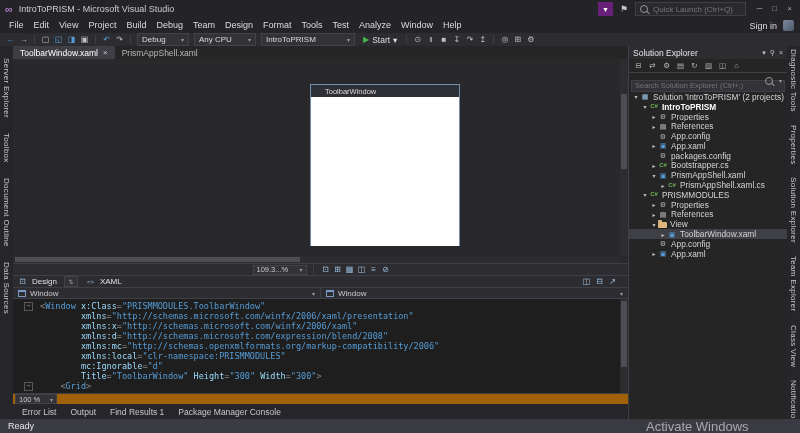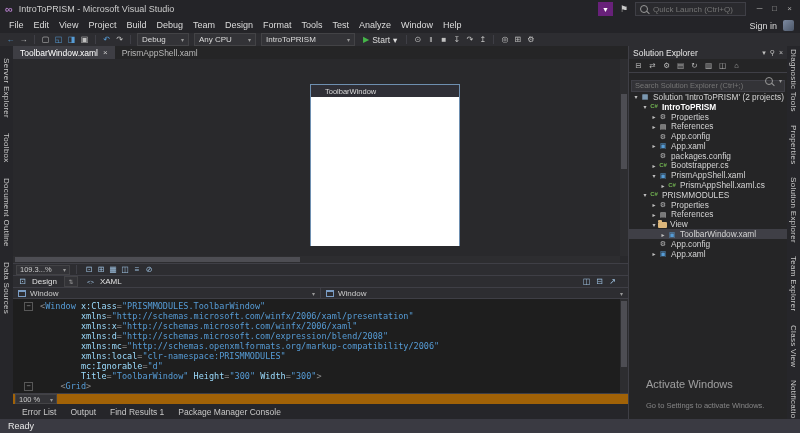--- a/index.html
+++ b/index.html
@@ -47,21 +47,21 @@
   .doctab.active{background:#3e3e44;color:#fff;}
   .doctab-close{font-size:8px;color:#c8c8c8;line-height:10px;}
   .design-surface{position:absolute;left:0;right:0;top:13px;height:204px;background:#29292c;}
   .preview{position:absolute;left:297px;top:25px;width:150px;height:162px;border:1px solid #6e8fb0;box-sizing:border-box;}
   .preview-title{height:12px;background:#2f2f36;color:#dadada;font-size:7.5px;display:flex;align-items:center;padding-left:14px;}
   .preview-body{background:#ffffff;height:149px;}
   .ds-vscroll{position:absolute;right:0;top:0;bottom:7px;width:8px;background:#2d2d30;}
   .ds-vscroll .thumb{position:absolute;left:1px;right:1px;top:18%;height:38%;background:#4d4d53;}
   .ds-hscroll{position:absolute;left:0;right:8px;bottom:0;height:7px;background:#2d2d30;}
   .ds-hscroll .thumb{position:absolute;top:1px;bottom:1px;left:2px;width:47%;background:#4d4d53;}
-  .designer-toolbar{position:absolute;left:0;right:0;top:217px;height:12px;background:#2d2d31;border-top:1px solid #3f3f46;display:flex;align-items:center;padding-left:3px;gap:3px;box-sizing:border-box;}
+  .designer-toolbar{position:absolute;left:0;right:0;top:217px;height:12px;background:#2d2d31;border-top:1px solid #3f3f46;display:flex;align-items:center;padding-left:3px;gap:3px;box-sizing:border-box;justify-content:center;}
   .zoom-combo{height:10px;width:54px;background:#333337;border:1px solid #434346;color:#cccccc;font-size:7.5px;display:flex;align-items:center;gap:3px;padding:0 3px;box-sizing:border-box;}
   .zoom-combo .clabel{flex:1;}
   .dt-icon{width:12px;text-align:center;color:#9ec1e0;font-size:8px;line-height:12px;}
   .split-bar{position:absolute;left:0;right:0;top:229px;height:12px;background:#2d2d31;border-top:1px solid #3f3f46;display:flex;align-items:center;padding-left:4px;gap:4px;font-size:8px;color:#dcdcdc;box-sizing:border-box;}
   .sb-icon{color:#9ec1e0;font-size:8px;width:11px;text-align:center;}
   .sb-label{color:#e0e0e0;}
   .sb-swap{border:1px solid #434346;background:#333337;width:12px;height:9px;display:flex;align-items:center;justify-content:center;margin:0 3px;}
   .sb-right{margin-left:auto;display:flex;gap:2px;padding-right:10px;}
   .nav-bar{position:absolute;left:0;right:0;top:241px;height:12px;background:#2d2d31;border-top:1px solid #3f3f46;border-bottom:1px solid #3f3f46;display:flex;box-sizing:border-box;}
   .nav-combo{flex:1;display:flex;align-items:center;gap:4px;padding:0 5px;font-size:8px;color:#cccccc;border-right:1px solid #3f3f46;}
@@ -99,21 +99,21 @@
   .ico.solution{color:#9cc3e5;}
   .ico.csharp-project,.ico.csharp-file{font-size:6px;font-weight:bold;color:#71b252;}
   .ico.xaml{color:#569cd6;}
   .ico.properties,.ico.config{color:#b8b8b8;}
   .ico.folder{background:#dcb67a;width:9px;height:6px;border-radius:1px;position:relative;margin-top:1px;}
   .ico.folder::before{content:"";position:absolute;top:-2px;left:0;width:4px;height:2px;background:#dcb67a;border-radius:1px 1px 0 0;}
   .tlabel.bold{font-weight:bold;color:#ffffff;}
   
   .statusbar{position:absolute;left:0;right:0;bottom:0;height:14px;background:#3a3a42;color:#e8e8e8;font-size:9px;display:flex;align-items:center;padding-left:8px;}
   .watermark{position:absolute;left:646px;top:378px;z-index:5;pointer-events:none;}
-  .wm1{font-size:11px;color:rgba(255,255,255,.55);}
+  .wm1{font-size:13px;color:rgba(255,255,255,.55);margin-top:41px;}
   .wm2{font-size:7.5px;color:rgba(255,255,255,.42);margin-top:11px;}
 </style>
 </head>
 <body>
 
 <div class="vs" data-name="visual-studio-window">
 
   <div class="titlebar" data-name="title-bar">
     <span class="vs-logo" data-name="visual-studio-logo-icon">∞</span>
     <span class="app-title" data-name="window-title">IntroToPRISM - Microsoft Visual Studio</span>

